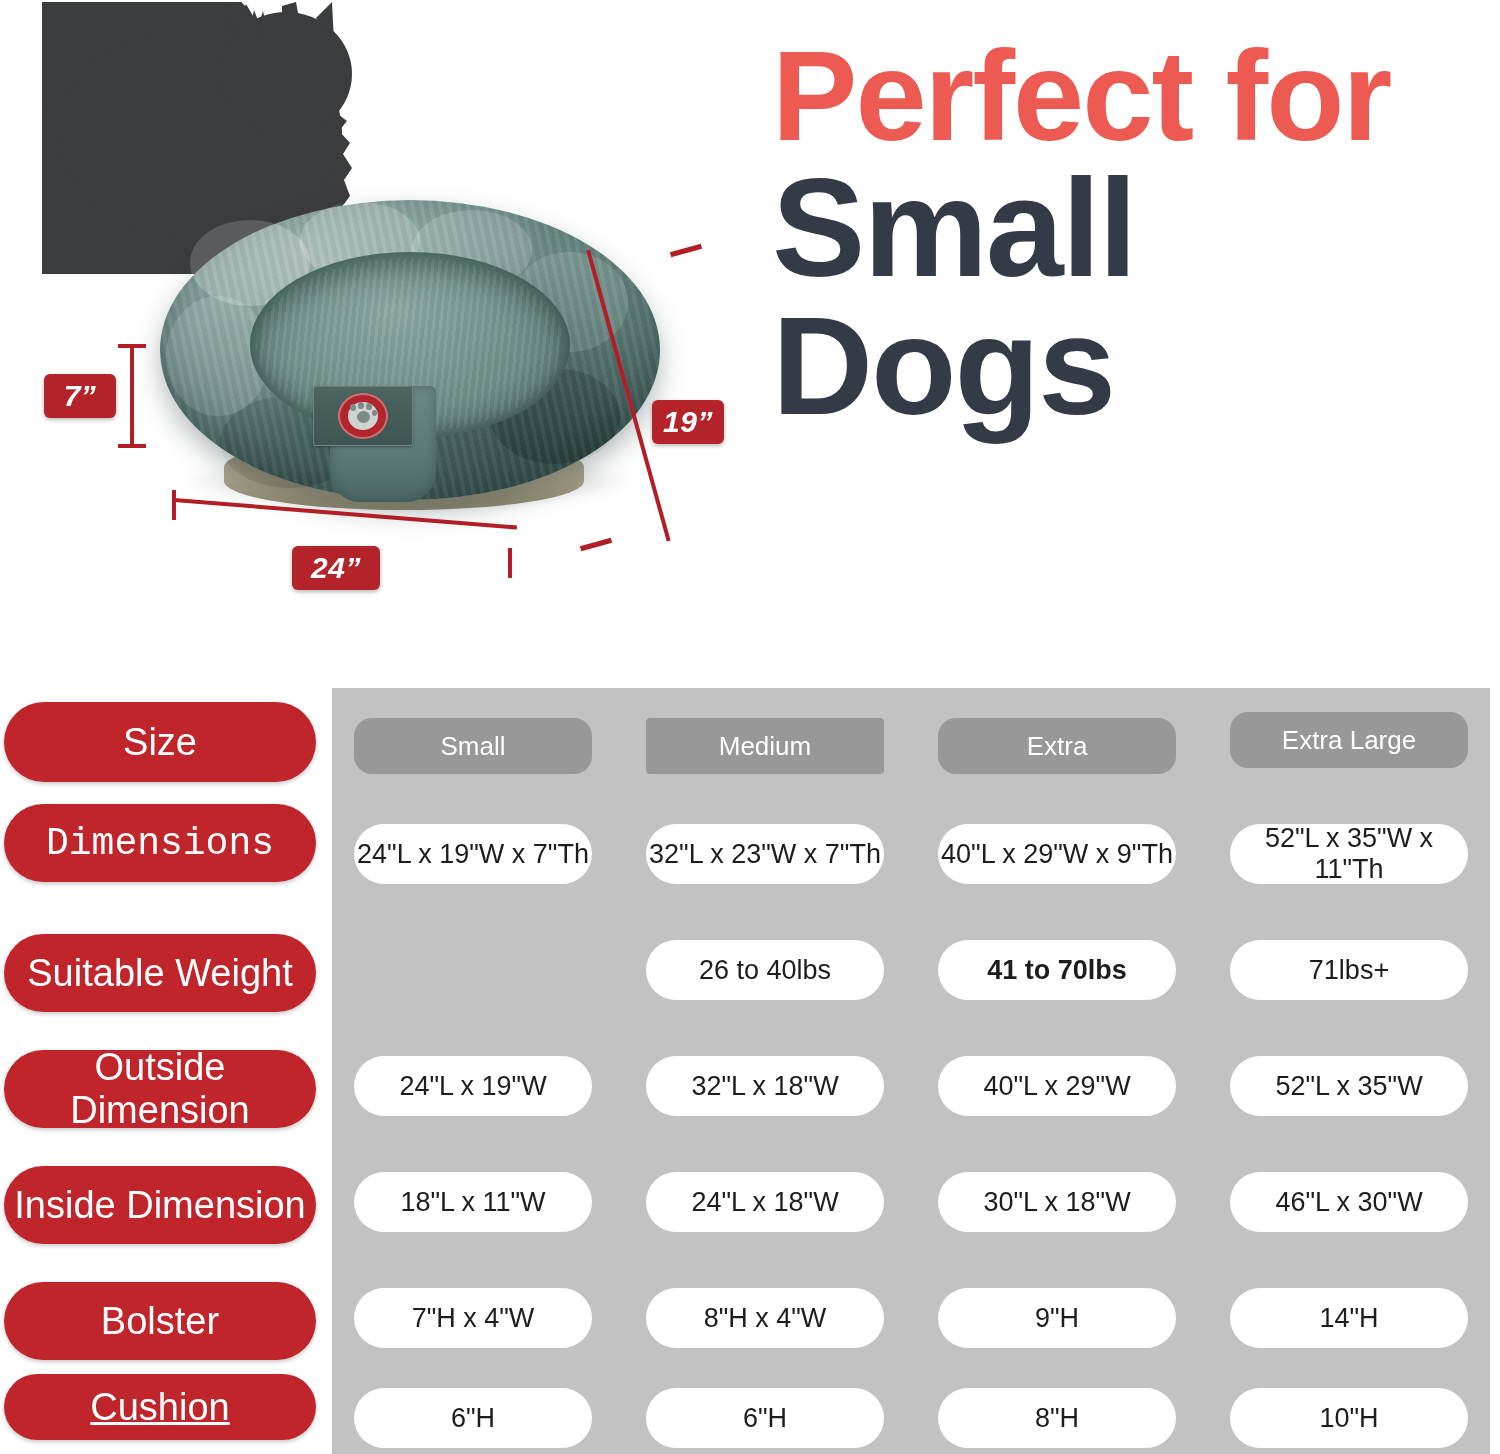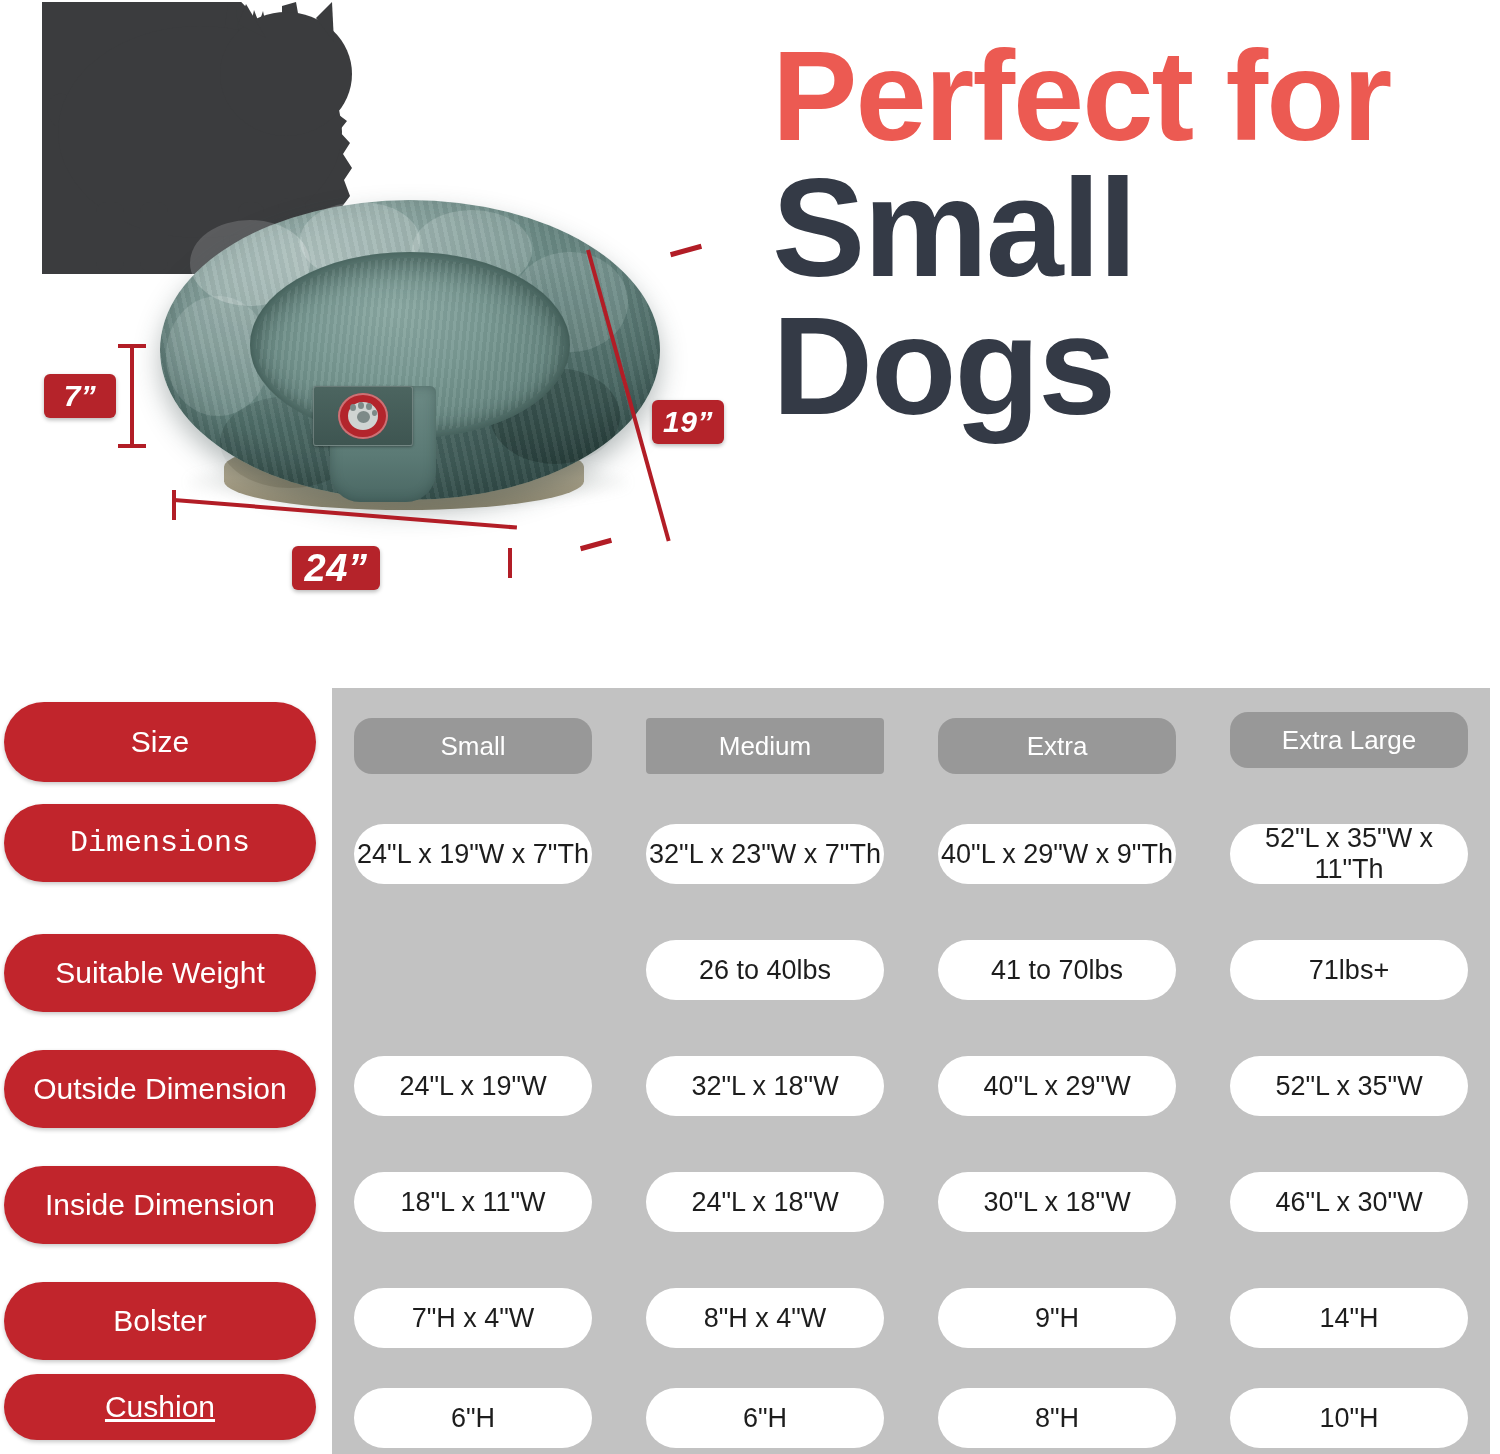--- a/index.html
+++ b/index.html
@@ -96,21 +96,21 @@
     color:#fff;
     font-weight:bold;
     font-style:italic;
     display:flex;align-items:center;justify-content:center;
     border-radius:6px;
     box-shadow:0 2px 4px rgba(0,0,0,.28);
     letter-spacing:.5px;
   }
   #badge-height{left:44px;top:374px;width:72px;height:44px;font-size:30px;}
   #badge-depth{left:652px;top:400px;width:72px;height:44px;font-size:30px;}
-  #badge-width{left:292px;top:546px;width:88px;height:44px;font-size:38px;}
+  #badge-width{left:292px;top:546px;width:88px;height:44px;font-size:30px;}
 
   
   #line-h{left:130px;top:344px;width:4px;height:104px;}
   #line-h-cap-top{left:118px;top:344px;width:28px;height:4px;}
   #line-h-cap-bot{left:118px;top:444px;width:28px;height:4px;}
 
   
   #line-d{left:586px;top:250px;width:4px;height:302px;transform:rotate(-15.5deg);transform-origin:top center;}
   #line-d-cap-top{left:670px;top:248px;width:32px;height:5px;transform:rotate(-15.5deg);}
   #line-d-cap-bot{left:580px;top:542px;width:32px;height:5px;transform:rotate(-15.5deg);}
@@ -140,21 +140,21 @@
     background:#c2c2c2;
   }
   #label-col{position:absolute;left:0;top:0;width:332px;height:766px;}
 
   .label-pill{
     position:absolute;left:4px;width:312px;
     background:#c1252c;
     border-radius:999px;
     color:#ffffff;
     display:flex;align-items:center;justify-content:center;
-    font-size:30px;
+    font-size:38px;
     box-shadow:0 2px 4px rgba(0,0,0,.22);
     text-align:center;
   }
 
   .cell-pill{
     position:absolute;
     border-radius:999px;
     display:flex;align-items:center;justify-content:center;
     text-align:center;
   }
@@ -261,21 +261,21 @@
   <div id="chart-panel">
       <div class="cell-pill cell-head" style="left: 22px; width: 238px; top: 30px; height: 56px; border-radius: 18px;">Small</div>
       <div class="cell-pill cell-head" style="left: 314px; width: 238px; top: 30px; height: 56px; border-radius: 4px;">Medium</div>
       <div class="cell-pill cell-head" style="left: 606px; width: 238px; top: 30px; height: 56px; border-radius: 18px;">Extra</div>
       <div class="cell-pill cell-head" style="left: 898px; width: 238px; top: 24px; height: 56px; border-radius: 18px;">Extra Large</div>
       <div class="cell-pill cell-body" style="left: 22px; width: 238px; top: 136px; height: 60px;">24"L x 19"W x 7"Th</div>
       <div class="cell-pill cell-body" style="left: 314px; width: 238px; top: 136px; height: 60px;">32"L x 23"W x 7"Th</div>
       <div class="cell-pill cell-body" style="left: 606px; width: 238px; top: 136px; height: 60px;">40"L x 29"W x 9"Th</div>
       <div class="cell-pill cell-body" style="left: 898px; width: 238px; top: 136px; height: 60px;">52"L x 35"W x 11"Th</div>
       <div class="cell-pill cell-body" style="left: 314px; width: 238px; top: 252px; height: 60px;">26 to 40lbs</div>
-      <div class="cell-pill cell-body" style="left: 606px; width: 238px; top: 252px; height: 60px;">41 to 70lbs</div>
+      <div class="cell-pill cell-body" style="left: 606px; width: 238px; top: 252px; height: 60px; font-weight: bold;">41 to 70lbs</div>
       <div class="cell-pill cell-body" style="left: 898px; width: 238px; top: 252px; height: 60px;">71lbs+</div>
       <div class="cell-pill cell-body" style="left: 22px; width: 238px; top: 368px; height: 60px;">24"L x 19"W</div>
       <div class="cell-pill cell-body" style="left: 314px; width: 238px; top: 368px; height: 60px;">32"L x 18"W</div>
       <div class="cell-pill cell-body" style="left: 606px; width: 238px; top: 368px; height: 60px;">40"L x 29"W</div>
       <div class="cell-pill cell-body" style="left: 898px; width: 238px; top: 368px; height: 60px;">52"L x 35"W</div>
       <div class="cell-pill cell-body" style="left: 22px; width: 238px; top: 484px; height: 60px;">18"L x 11"W</div>
       <div class="cell-pill cell-body" style="left: 314px; width: 238px; top: 484px; height: 60px;">24"L x 18"W</div>
       <div class="cell-pill cell-body" style="left: 606px; width: 238px; top: 484px; height: 60px;">30"L x 18"W</div>
       <div class="cell-pill cell-body" style="left: 898px; width: 238px; top: 484px; height: 60px;">46"L x 30"W</div>
       <div class="cell-pill cell-body" style="left: 22px; width: 238px; top: 600px; height: 60px;">7"H x 4"W</div>

